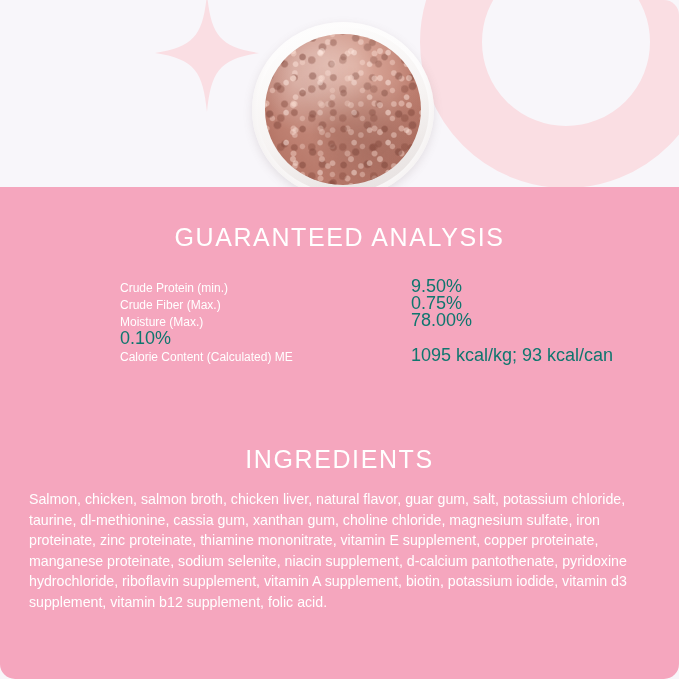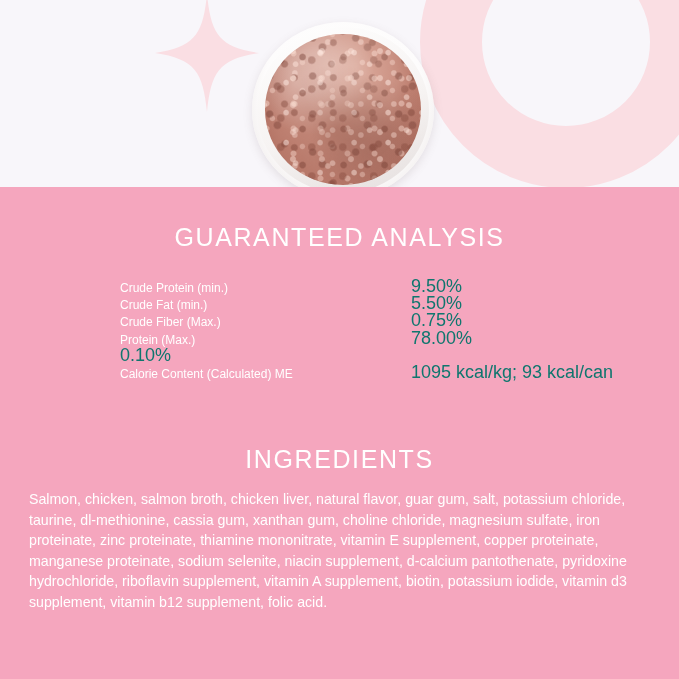--- a/index.html
+++ b/index.html
@@ -13,20 +13,21 @@
     font-family: "Liberation Sans", sans-serif;
     background: #f8f6fa;
   }
 
   #page {
     position: relative;
     width: 679px;
     height: 679px;
     overflow: hidden;
     background: #f8f6fa;
+    border-radius: 15px;
   }
 
   
   .hero {
     position: absolute;
     left: 0;
     top: 0;
     width: 679px;
     height: 187px;
     background: #f8f6fa;
@@ -217,32 +218,28 @@
     <div id="ing-title" class="section-title">INGREDIENTS</div>
   </div>
 
   <div class="analysis">
 
     <div class="ga-row">
       <div class="ga-label">Crude Protein (min.)</div>
       <div class="ga-value">9.50%</div>
     </div>
 
-    <div class="ga-row">
-      <div class="ga-label">Crude Fat (min.)</div>
-      <div class="ga-value">5.50%</div>
-    </div>
 
     <div class="ga-row">
       <div class="ga-label">Crude Fiber (Max.)</div>
       <div class="ga-value">0.75%</div>
     </div>
 
     <div class="ga-row">
-      <div class="ga-label">Protein (Max.)</div>
+      <div class="ga-label">Moisture (Max.)</div>
       <div class="ga-value">78.00%</div>
     </div>
 
     <div class="ga-row">
       <div class="ga-value">0.10%</div>
     </div>
 
     <div class="ga-row">
       <div class="ga-label">Calorie Content (Calculated) ME</div>
       <div class="ga-value">1095 kcal/kg; 93 kcal/can</div>

